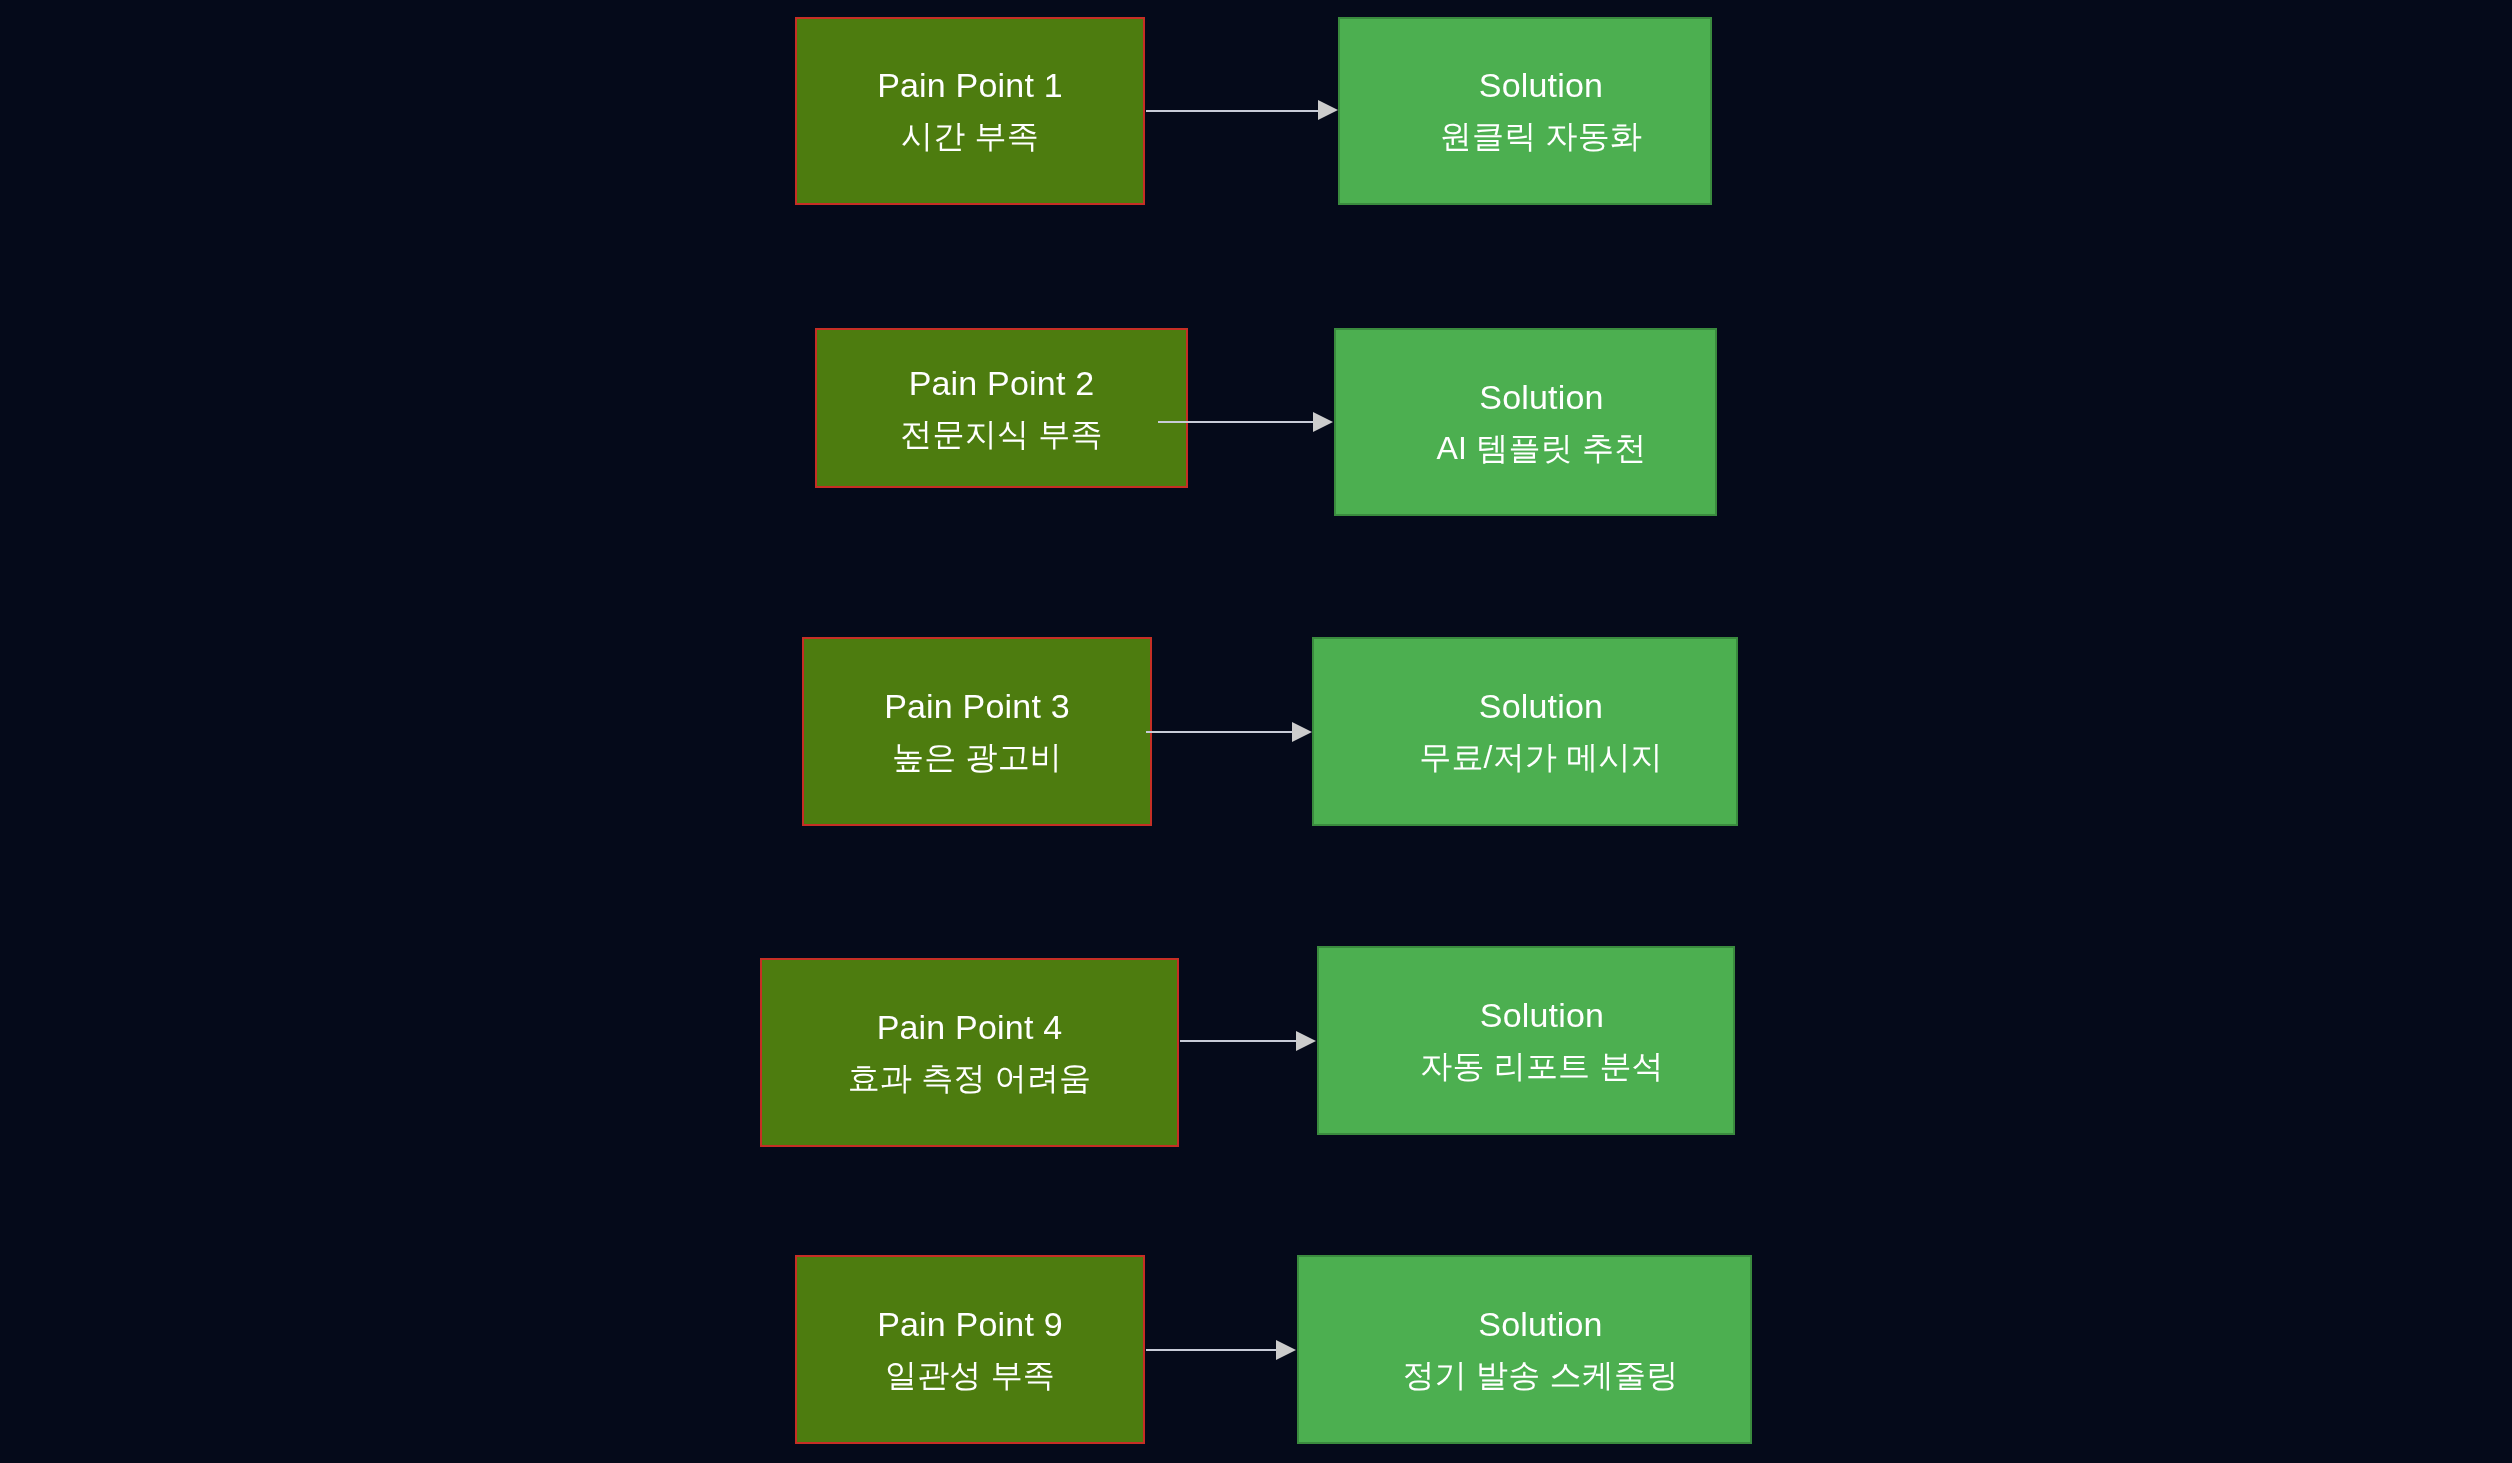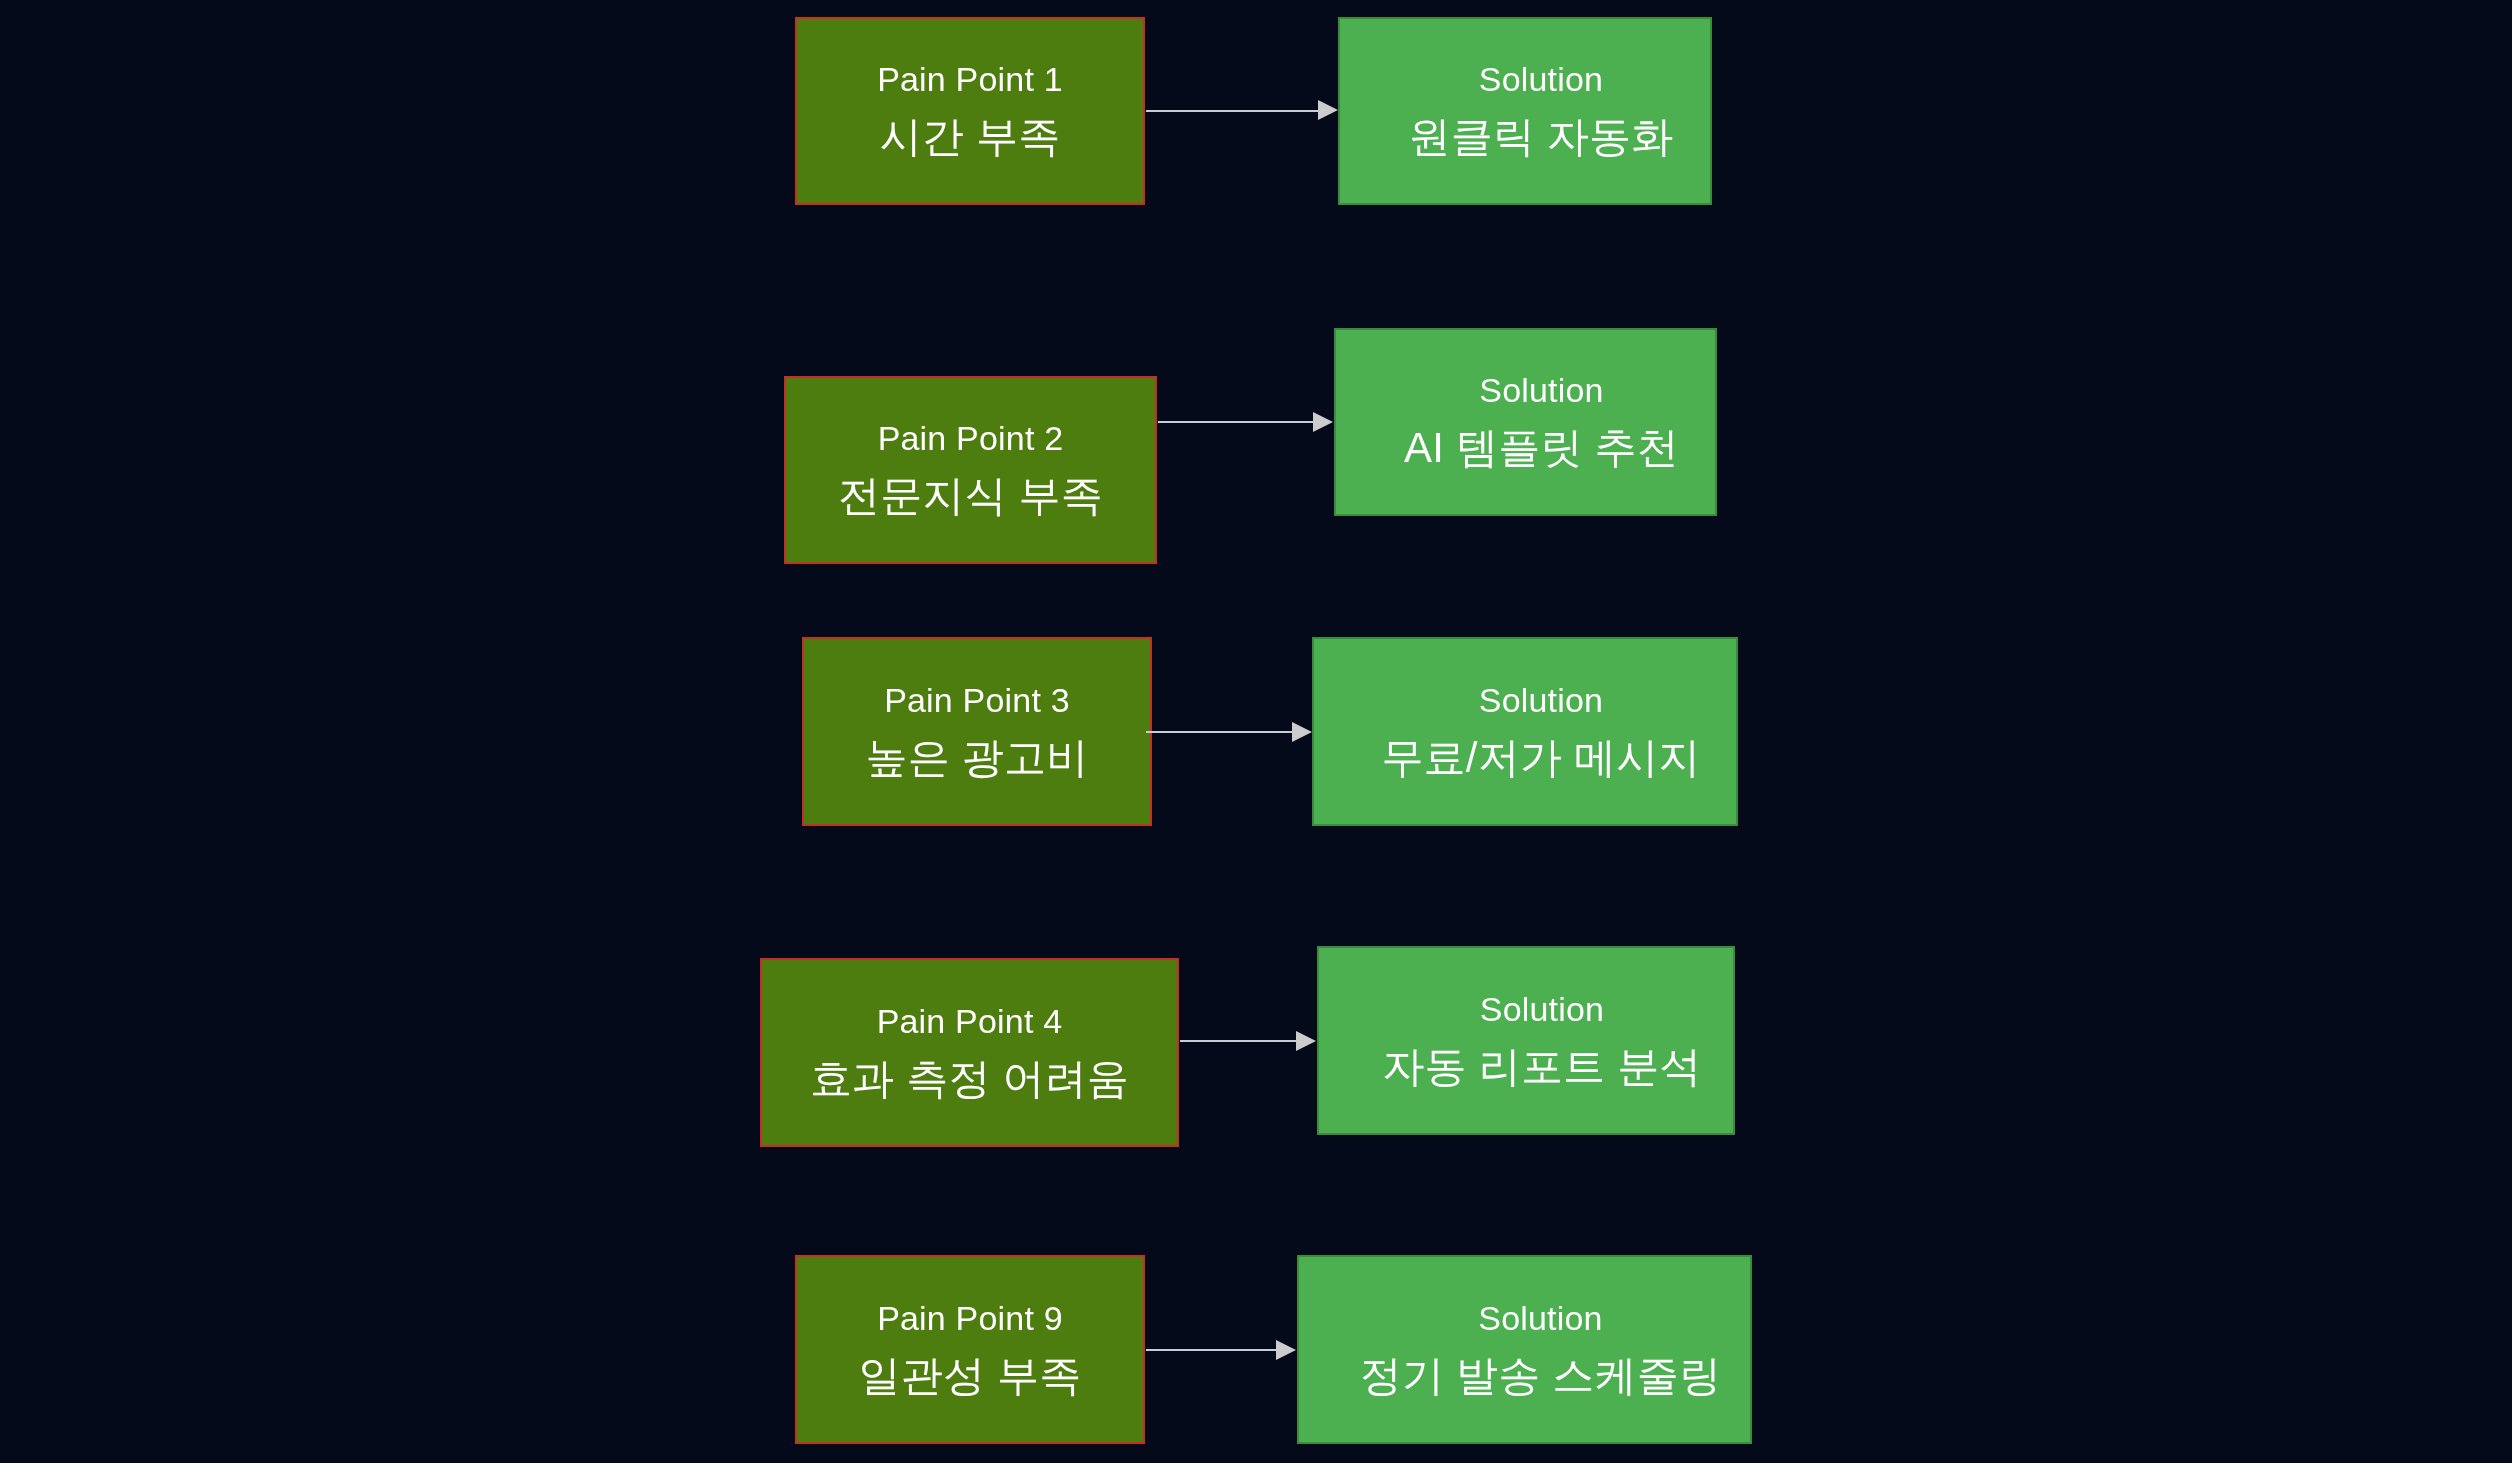--- a/index.html
+++ b/index.html
@@ -39,21 +39,21 @@
     line-height: 1.30;
     letter-spacing: 0.2px;
   }
 
   .node .ttl {
     font-size: 34px;
     font-weight: 400;
     white-space: nowrap;
   }
   .node .sub {
-    font-size: 42px;
+    font-size: 32px;
     font-weight: 400;
     white-space: nowrap;
     margin-top: 9.2px;
   }
 
   .node.pain {
     background: #4d7c0f;
     border: 2.8px solid #c62f25;
   }
   .node.solution {
@@ -101,21 +101,21 @@
       <div class="head" style="left:172px;"></div>
     </div>
 
     <div class="node solution" style="left:1338px; top:0px; width:374px; height:188px;">
       <span class="ttl">Solution</span>
       <span class="sub">원클릭 자동화</span>
     </div>
   </div>
 
   <div class="row" style="top:328px; height:188px;">
-    <div class="node pain" style="left:784px; top:0px; width:373px; height:188px;margin-top:48px;">
+    <div class="node pain" style="left:815px; top:0px; width:373px; height:160px;">
       <span class="ttl">Pain Point 2</span>
       <span class="sub">전문지식 부족</span>
     </div>
 
     <div class="connector" style="left:1158px; top:83px; width:175px;">
       <div class="shaft" style="width:155px;"></div>
       <div class="head" style="left:155px;"></div>
     </div>
 
     <div class="node solution" style="left:1334px; top:0px; width:383px; height:188px;">

